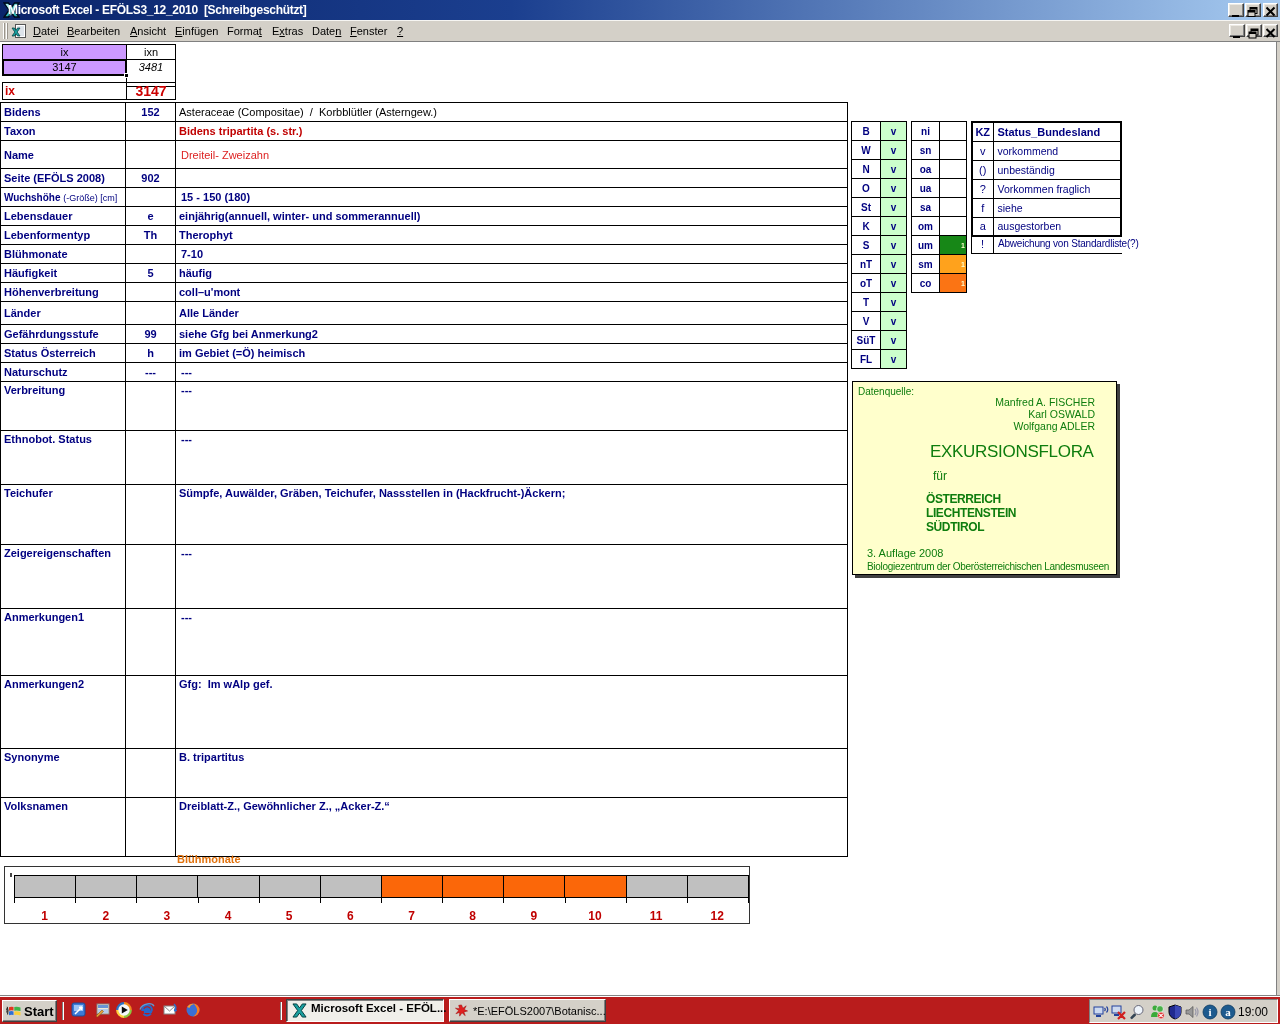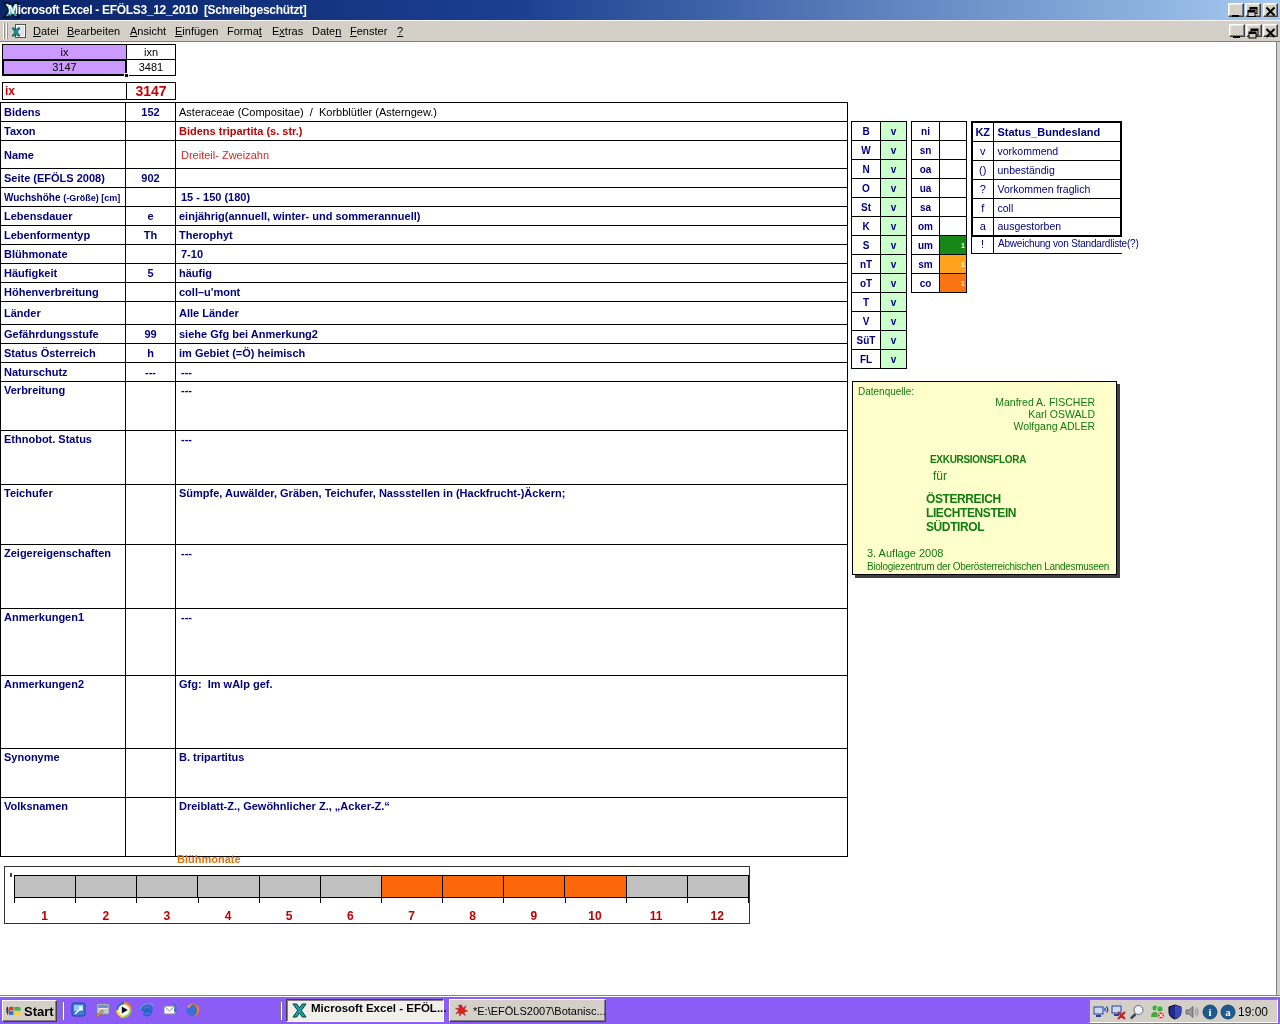--- a/index.html
+++ b/index.html
@@ -15,21 +15,21 @@
 #maintable{position:absolute;left:0;top:102px;border-collapse:collapse;table-layout:fixed;}
 #maintable td{border:1px solid #000;overflow:hidden;white-space:nowrap;}
 td.lab{font-weight:bold;color:#000080;font-size:11px;padding-left:3px;}
 td.num{font-weight:bold;color:#000080;font-size:11px;text-align:center;}
 td.val{font-weight:bold;color:#000080;font-size:11px;padding-left:3px;margin-top:32px;}
 tr.tall td{vertical-align:top;padding-top:2px;}
 .minitable{position:absolute;border-collapse:collapse;}
 .minitable td{border:1px solid #000;font-size:10px;font-weight:bold;color:#000080;text-align:center;padding:0;}
 .gv{background:#ccffcc;}
 .minitable td.kzd{font-weight:normal;font-size:10.5px;text-align:left;padding-left:4px;}
-#taskbar{position:absolute;left:0;top:995px;width:1280px;height:29px;background:#8b5cf6;border-top:1px solid #848484;box-shadow:inset 0 1px 0 #fff;padding-left:6px;}
+#taskbar{position:absolute;left:0;top:995px;width:1280px;height:29px;background:#b91c1c;border-top:1px solid #848484;box-shadow:inset 0 1px 0 #fff;padding-left:6px;}
 .raised{background:#d4d0c8;border:1px solid;border-color:#fff #404040 #404040 #fff;box-shadow:inset -1px -1px 0 #808080;}
 .sunken{background:#d4d0c8;border:1px solid;border-color:#808080 #fff #fff #808080;}
 .groove{position:absolute;width:2px;border-left:1px solid #808080;border-right:1px solid #fff;}
 .tico{position:absolute;width:16px;height:16px;}
 </style></head>
 <body>
 
 <div id="titlebar">
  <svg class="abs" style="left:3px;top:2px" width="17" height="16" viewBox="0 0 17 16">
   <polygon points="1,1 5.5,1 8.5,5.2 11.5,1 16,1 10.8,8 16,15 11.5,15 8.5,10.8 5.5,15 1,15 6.2,8" fill="#2fb3b3" stroke="#000a1a" stroke-width="1.4"></polygon>
@@ -80,21 +80,21 @@
  <div class="wbtn" style="left:1263px;top:4px;width:15px;height:13px"><svg width="13" height="11" viewBox="0 0 13 11">
         <path d="M2.5 1 L10.5 9 M10.5 1 L2.5 9" stroke="#000" stroke-width="2"></path>
       </svg></div>
 </div>
 <div id="sheet">
 <div class="abs" style="left:1276px;top:0;width:4px;height:953px;background:#d4d0c8;border-left:1px solid #808080"></div>
 
 <div class="cell" style="left:2px;top:2px;width:125px;height:16px;background:#cc99ff;line-height:14px;">ix</div>
 <div class="cell" style="left:126px;top:2px;width:50px;height:16px;line-height:14px;">ixn</div>
 <div class="cell" style="left:2px;top:17px;width:125px;height:17px;background:#cc99ff;border:2px solid #000;line-height:13px;">3147</div>
-<div class="cell" style="left:126px;top:17px;width:50px;height:17px;line-height:15px;">3481</div>
+<div class="cell" style="left:126px;top:17px;width:50px;height:28px;line-height:15px;font-style:italic;">3481</div>
 <div class="abs" style="left:124px;top:31px;width:5px;height:5px;background:#000;border:1px solid #fff;"></div>
 <div class="cell" style="left:2px;top:40px;width:125px;height:18px;text-align:left;padding-left:2px;color:#cc0000;font-weight:bold;font-size:12px;line-height:16px;">ix</div>
 <div class="cell" style="left:126px;top:40px;width:50px;height:18px;color:#cc0000;font-weight:bold;font-size:14px;line-height:16px;">3147</div>
 </div>
 
 <table id="maintable" cellspacing="0">
 <colgroup>
       <col style="width:125px">
       <col style="width:50px">
       <col style="width:672px">
@@ -114,21 +114,21 @@
         <td class="lab">Name</td>
         <td class="num"></td>
         <td class="val" style="font-weight:normal;color:#dd2222;padding-left:5px">Dreiteil- Zweizahn</td>
       </tr>
 <tr style="height:19px">
         <td class="lab">Seite (EFÖLS 2008)</td>
         <td class="num">902</td>
         <td class="val"></td>
       </tr>
 <tr style="height:19px">
-        <td class="lab" style="font-size:10px">Wuchshöhe <span style="font-size:9px;font-weight:bold">(-Größe) [cm]</span></td>
+        <td class="lab" style="font-size:10px">Wuchshöhe <span style="font-size:9px;font-weight:normal">(-Größe) [cm]</span></td>
         <td class="num"></td>
         <td class="val" style="padding-left:5px">15 - 150 (180)</td>
       </tr>
 <tr style="height:19px">
         <td class="lab">Lebensdauer</td>
         <td class="num">e</td>
         <td class="val">einjährig(annuell, winter- und sommerannuell)</td>
       </tr>
 <tr style="height:19px">
         <td class="lab">Lebenformentyp</td>
@@ -336,35 +336,35 @@
 <tr style="height:19px">
         <td style="font-weight:normal;font-size:11px">()</td>
         <td class="kzd">unbeständig</td>
       </tr>
 <tr style="height:19px">
         <td style="font-weight:normal;font-size:11px">?</td>
         <td class="kzd">Vorkommen fraglich</td>
       </tr>
 <tr style="height:19px">
         <td style="font-weight:normal;font-size:11px">f</td>
-        <td class="kzd">coll</td>
+        <td class="kzd">siehe</td>
       </tr>
 <tr style="height:19px">
         <td style="font-weight:normal;font-size:11px">a</td>
         <td class="kzd">ausgestorben</td>
       </tr>
 </tbody>
   </table>
 <div class="abs" style="left:971px;top:235px;width:23px;height:19px;border:1px solid #000;border-top:none;font-size:11px;color:#000080;text-align:center;line-height:18px">!</div>
 <div class="abs" style="left:993px;top:235px;width:129px;height:19px;border-bottom:1px solid #000;font-size:10px;color:#000080;line-height:18px;white-space:nowrap;overflow:visible;padding-left:5px;letter-spacing:-0.2px">Abweichung von Standardliste(?)</div>
 
 <div class="abs" style="left:852px;top:381px;width:265px;height:194px;background:#ffffcc;border:1px solid #000;box-shadow:3px 3px 0 #404040;color:#0e7d0e;font-size:11px">
  <div class="abs" style="left:5px;top:4px;font-size:10px">Datenquelle:</div>
  <div class="abs" style="right:21px;top:14px;text-align:right;line-height:12px;font-size:10.5px">Manfred A. FISCHER<br>Karl OSWALD<br>Wolfgang ADLER</div>
- <div class="abs" style="left:77px;top:72px;font-weight:bold;font-size:10px;letter-spacing:-0.3px">EXKURSIONSFLORA</div>
+ <div class="abs" style="left:77px;top:60px;font-weight:normal;font-size:17px;letter-spacing:-0.3px">EXKURSIONSFLORA</div>
  <div class="abs" style="left:80px;top:87px;font-size:12px">für</div>
  <div class="abs" style="left:73px;top:110px;font-weight:bold;font-size:12px;letter-spacing:-0.4px;line-height:14px">ÖSTERREICH<br>LIECHTENSTEIN<br>SÜDTIROL</div>
  <div class="abs" style="left:14px;top:165px">3. Auflage 2008</div>
  <div class="abs" style="left:14px;top:179px;white-space:nowrap;font-size:10px;letter-spacing:-0.3px">Biologiezentrum der Oberösterreichischen Landesmuseen</div>
 </div>
 
 <div class="abs" style="left:177px;top:853px;font-weight:bold;font-size:11px;color:#e2720c">Blühmonate</div>
 <div class="abs" id="chart" style="left:4px;top:866px;width:746px;height:58px;border:1px solid #333;background:#fff">
  <div class="abs" style="left:5px;top:6px;width:2px;height:4px;background:#444"></div>
  <div class="abs" style="left:9px;top:8px;display:flex">

